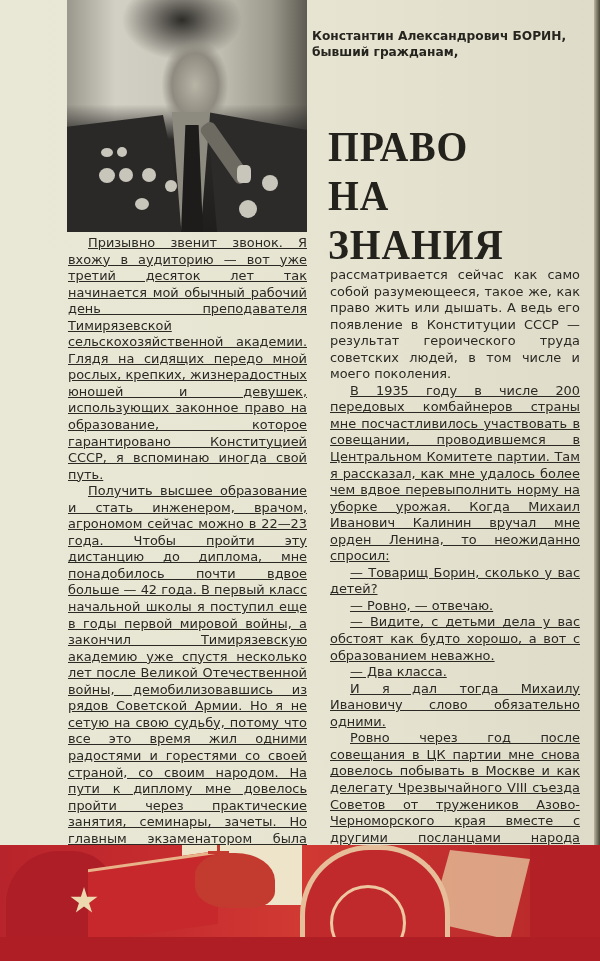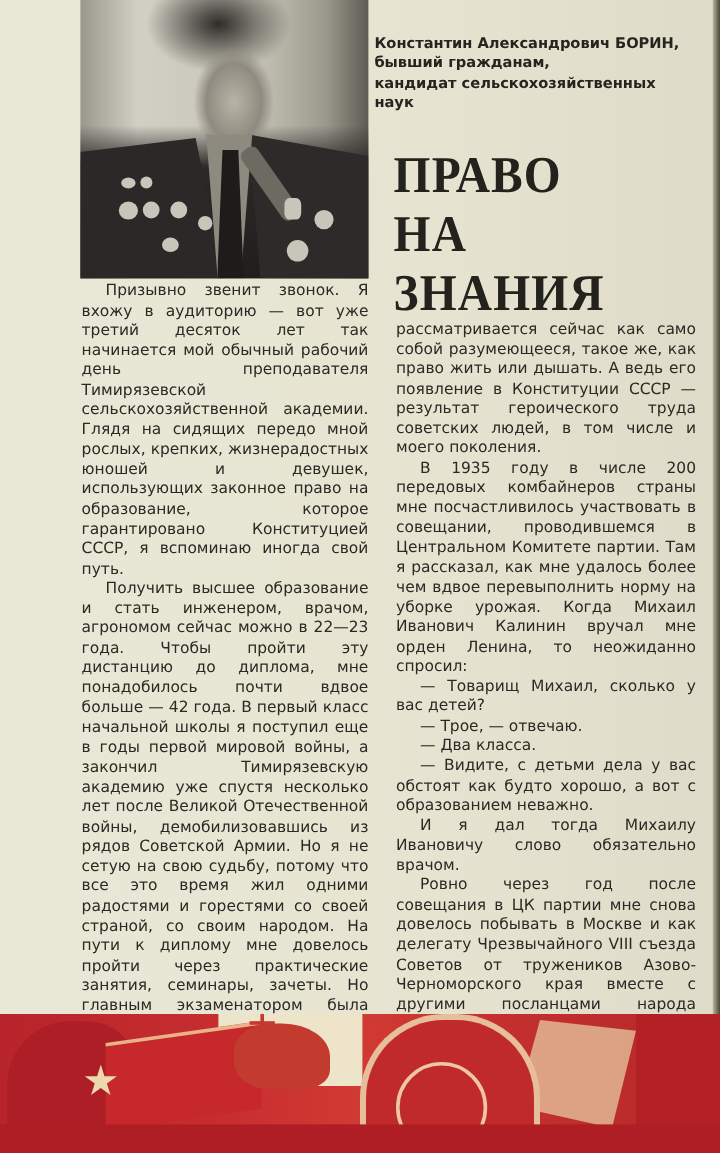--- a/index.html
+++ b/index.html
@@ -40,21 +40,21 @@
     font-family:"Liberation Serif", "DejaVu Serif", serif;
     font-weight:bold; font-size:43px; line-height:49px;
     color:#24221d; letter-spacing:1px; transform:scaleX(0.92); transform-origin:left top;
   }
   .headline .l2 { display:block; }
   .col {
     position:absolute; font-size:12.9px; line-height:16.55px;
     text-align:justify; color:#2b2924;
   }
   .col p { margin:0; }
-  .col p.ind { text-indent:20px; }
+  .col p.ind { text-indent:20px;text-decoration:underline; }
   .col-left { left:68px; top:235px; width:239px; }
   .col-right { left:330px; top:235px; width:250px;margin-top:32px; }
 
   .illustration {
     position:absolute; left:0; top:845px; width:600px; height:116px;
     background:linear-gradient(90deg,#b8242b 0%,#c72d2f 30%,#d13a33 50%,#c3302e 70%,#b6282b 100%);
     overflow:hidden;
   }
   .illustration .shape { position:absolute; }
   .ill-head { left:6px; top:6px; width:110px; height:110px; background:#ad1e27; border-radius:48% 40% 10% 10%; }
@@ -90,41 +90,40 @@
   <div class="medal" style="left:68px;top:198px;width:14px;height:12px;"></div>
   <div class="medal" style="left:98px;top:180px;width:12px;height:12px;"></div>
   <div class="medal" style="left:170px;top:165px;width:14px;height:18px;border-radius:30%;"></div>
   <div class="medal" style="left:195px;top:175px;width:16px;height:16px;"></div>
   <div class="medal" style="left:172px;top:200px;width:18px;height:18px;"></div>
 </div>
 
 <div class="byline">
   <div>Константин Александрович БОРИН,</div>
   <div>бывший гражданам,</div>
-  <div>кандидат сельскохозяйственных наук</div>
 </div>
 
 <div class="headline">
   <span class="l2">ПРАВО</span>
   <span class="l2">НА ЗНАНИЯ</span>
 </div>
 
 <div class="col col-left">
   <p class="ind">Призывно звенит звонок. Я вхожу в аудиторию — вот уже третий десяток лет так начинается мой обычный рабочий день преподавателя Тимирязевской сельскохозяйственной академии. Глядя на сидящих передо мной рослых, крепких, жизнерадостных юношей и девушек, использующих законное право на образование, которое гарантировано Конституцией СССР, я вспоминаю иногда свой путь.</p>
   <p class="ind">Получить высшее образование и стать инженером, врачом, агрономом сейчас можно в 22—23 года. Чтобы пройти эту дистанцию до диплома, мне понадобилось почти вдвое больше — 42 года. В первый класс начальной школы я поступил еще в годы первой мировой войны, а закончил Тимирязевскую академию уже спустя несколько лет после Великой Отечественной войны, демобилизовавшись из рядов Советской Армии. Но я не сетую на свою судьбу, потому что все это время жил одними радостями и горестями со своей страной, со своим народом. На пути к диплому мне довелось пройти через практические занятия, семинары, зачеты. Но главным экзаменатором была жизнь. В те же самые годы учебы вместились и коллективизация, и освоение новых, невиданных машин, которые стали поступать в сельское хозяйство, и война, и послевоенное строительство. Право на образование</p>
 </div>
 
 <div class="col col-right">
   <p>рассматривается сейчас как само собой разумеющееся, такое же, как право жить или дышать. А ведь его появление в Конституции СССР — результат героического труда советских людей, в том числе и моего поколения.</p>
   <p class="ind">В 1935 году в числе 200 передовых комбайнеров страны мне посчастливилось участвовать в совещании, проводившемся в Центральном Комитете партии. Там я рассказал, как мне удалось более чем вдвое перевыполнить норму на уборке урожая. Когда Михаил Иванович Калинин вручал мне орден Ленина, то неожиданно спросил:</p>
-  <p class="ind">— Товарищ Михаил, сколько у вас детей?</p>
-  <p class="ind">— Трое, — отвечаю.</p>
+  <p class="ind">— Товарищ Борин, сколько у вас детей?</p>
+  <p class="ind">— Ровно, — отвечаю.</p>
+  <p class="ind">— Видите, с детьми дела у вас обстоят как будто хорошо, а вот с образованием неважно.</p>
   <p class="ind">— Два класса.</p>
-  <p class="ind">— Видите, с детьми дела у вас обстоят как будто хорошо, а вот с образованием неважно.</p>
-  <p class="ind">И я дал тогда Михаилу Ивановичу слово обязательно врачом.</p>
+  <p class="ind">И я дал тогда Михаилу Ивановичу слово обязательно одними.</p>
   <p class="ind">Ровно через год после совещания в ЦК партии мне снова довелось побывать в Москве и как делегату Чрезвычайного VIII съезда Советов от тружеников Азово-Черноморского края вместе с другими посланцами народа утверждать Советскую Конституцию. Впервые в истории государство гарантировало гражданам права на труд, на отдых и образование.</p>
   <p class="ind">И вот в год 60-летия Великой</p>
 </div>
 
 <div class="illustration">
   <div class="shape ill-sky"></div>
   <div class="shape ill-light"></div>
   <div class="shape ill-head"></div>
   <div class="shape ill-book"></div>
   <div class="shape ill-star"></div>

